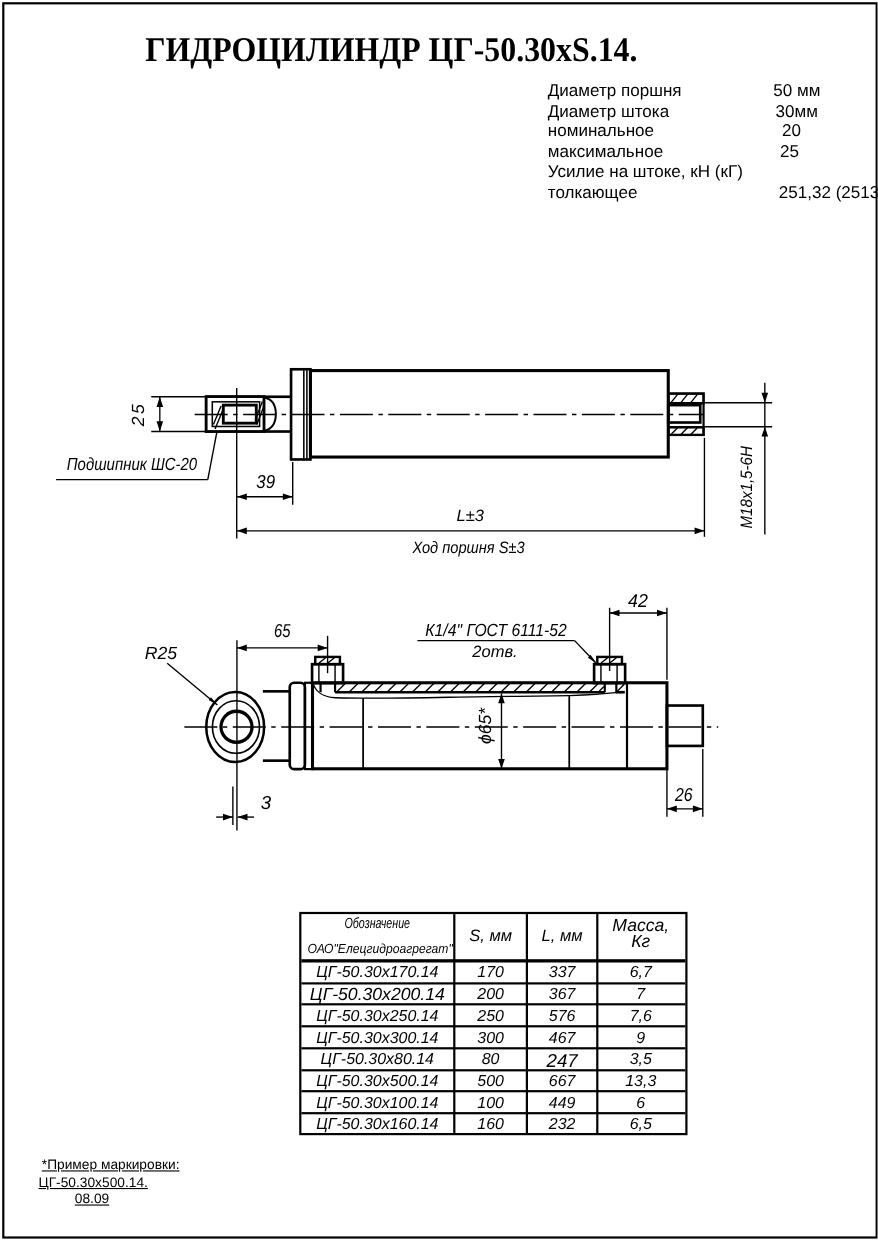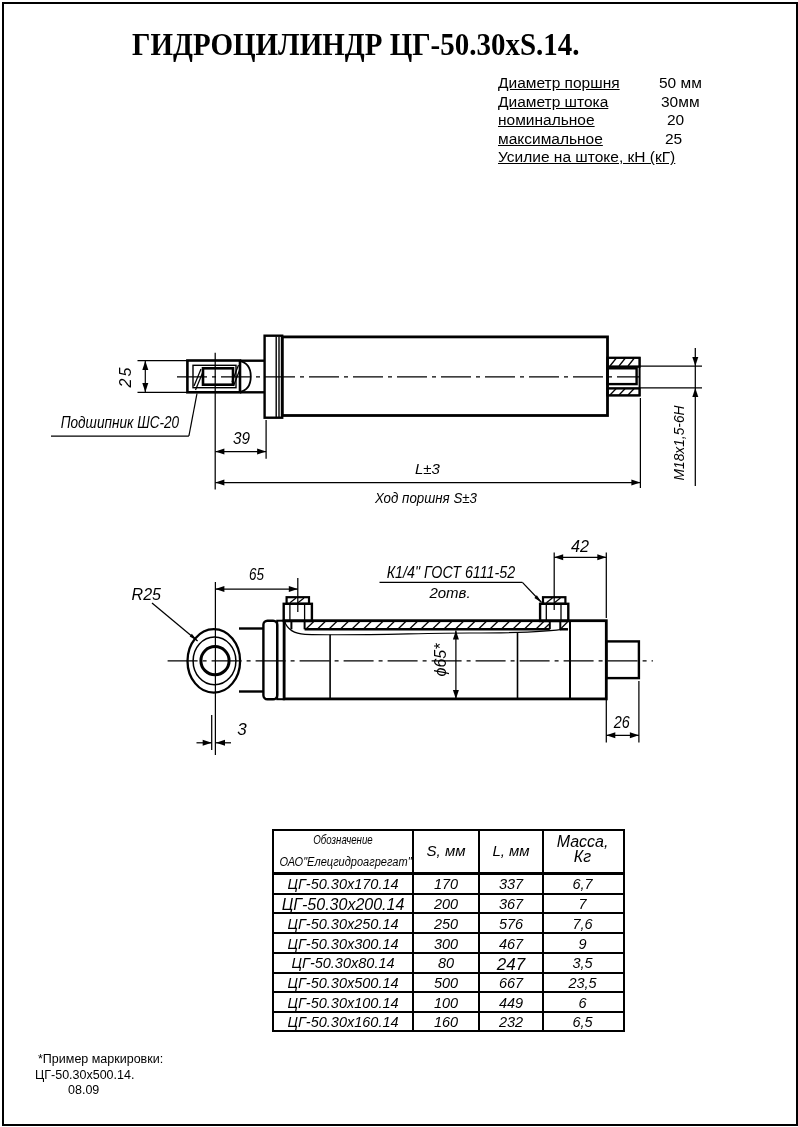--- a/index.html
+++ b/index.html
@@ -1,43 +1,44 @@
 <!DOCTYPE html>
 <html><head>
 <meta charset="utf-8">
 <style>
 html,body{margin:0;padding:0;background:#fff;}
 #page{position:relative;width:798px;height:1127px;background:#fff;overflow:hidden;
   font-family:"Liberation Sans",sans-serif;color:#000;}
 #border{position:absolute;left:2px;top:2px;width:792px;height:1120px;border:2px solid #000;}
 .title{position:absolute;left:132px;top:26.6px;font-family:"Liberation Serif",serif;
   font-weight:bold;font-size:31.5px;white-space:nowrap;transform:scaleX(0.92);transform-origin:0 0;}
-.specs{position:absolute;left:498px;top:74px;font-size:15.5px;line-height:18.6px;width:290px;text-decoration:underline;}
+.specs{position:absolute;left:498px;top:74px;font-size:15.5px;line-height:18.6px;width:290px;}
 .sline{position:relative;height:18.6px;white-space:nowrap;}
-.sval{position:absolute;top:0;}
-.foot{position:absolute;font-size:12.5px;white-space:nowrap;}
+.sval{position:absolute;top:0;margin-left:44px;}
+.foot{position:absolute;font-size:12.5px;white-space:nowrap;text-decoration:underline;}
 svg{position:absolute;left:0;top:0;}
 svg text{font-family:"Liberation Sans",sans-serif;font-style:italic;fill:#000;}
 
 #tbl{position:absolute;left:272px;top:829px;width:349px;height:199px;border:2px solid #000;font-style:italic;}
 .tc{position:absolute;border-left:2px solid #000;top:0;bottom:0;}
 .hr{position:absolute;left:0;right:0;border-top:2px solid #000;}
 .cell{position:absolute;white-space:nowrap;text-align:center;}
 </style>
 </head>
 <body>
 <div id="page">
 <div id="border"></div>
 <div class="title">ГИДРОЦИЛИНДР ЦГ-50.30хS.14.</div>
 <div class="specs">
 <div class="sline">Диаметр поршня<span class="sval" style="left:161px">50 мм</span></div>
 <div class="sline">Диаметр штока<span class="sval" style="left:163px">30мм</span></div>
 <div class="sline">номинальное<span class="sval" style="left:169px">20</span></div>
 <div class="sline">максимальное<span class="sval" style="left:167px">25</span></div>
 <div class="sline">Усилие на штоке, кН (кГ)</div>
+<div class="sline">толкающее<span class="sval" style="left:166px">251,32 (25132)</span></div>
 </div>
 
 <svg width="798" height="1127" viewBox="0 0 798 1127">
 
 <g stroke="#000" fill="none">
 
 <line x1="137.5" y1="360.7" x2="187.4" y2="360.7" stroke-width="1.25"></line>
 <line x1="137.5" y1="392.3" x2="187.4" y2="392.3" stroke-width="1.25"></line>
 <line x1="145.3" y1="360.7" x2="145.3" y2="392.3" stroke-width="1.2"></line>
 
@@ -254,21 +255,21 @@
 <div class="cell" style="left:140px;width:64px;top:104.5px;font-size:14.5px">300</div>
 <div class="cell" style="left:206px;width:62px;top:104.5px;font-size:14.5px">467</div>
 <div class="cell" style="left:270px;width:77px;top:104.5px;font-size:14.5px">9</div>
 <div class="cell" style="left:0;width:138px;top:124px;font-size:14.5px">ЦГ-50.30х80.14</div>
 <div class="cell" style="left:140px;width:64px;top:124px;font-size:14.5px">80</div>
 <div class="cell" style="left:206px;width:62px;top:124px;font-size:17px">247</div>
 <div class="cell" style="left:270px;width:77px;top:124px;font-size:14.5px">3,5</div>
 <div class="cell" style="left:0;width:138px;top:144px;font-size:14.5px">ЦГ-50.30х500.14</div>
 <div class="cell" style="left:140px;width:64px;top:144px;font-size:14.5px">500</div>
 <div class="cell" style="left:206px;width:62px;top:144px;font-size:14.5px">667</div>
-<div class="cell" style="left:270px;width:77px;top:144px;font-size:14.5px">23,5</div>
+<div class="cell" style="left:270px;width:77px;top:144px;font-size:14.5px">13,3</div>
 <div class="cell" style="left:0;width:138px;top:163.5px;font-size:14.5px">ЦГ-50.30х100.14</div>
 <div class="cell" style="left:140px;width:64px;top:163.5px;font-size:14.5px">100</div>
 <div class="cell" style="left:206px;width:62px;top:163.5px;font-size:14.5px">449</div>
 <div class="cell" style="left:270px;width:77px;top:163.5px;font-size:14.5px">6</div>
 <div class="cell" style="left:0;width:138px;top:183px;font-size:14.5px">ЦГ-50.30х160.14</div>
 <div class="cell" style="left:140px;width:64px;top:183px;font-size:14.5px">160</div>
 <div class="cell" style="left:206px;width:62px;top:183px;font-size:14.5px">232</div>
 <div class="cell" style="left:270px;width:77px;top:183px;font-size:14.5px">6,5</div>
 <div class="cell" style="left:0;width:138px;top:1px;font-size:13.5px;transform:scaleX(0.72)">Обозначение</div>
 <div class="cell" style="left:0;width:138px;top:24px;font-size:12px;transform:scaleX(0.92)">ОАО"Елецгидроагрегат"</div>

